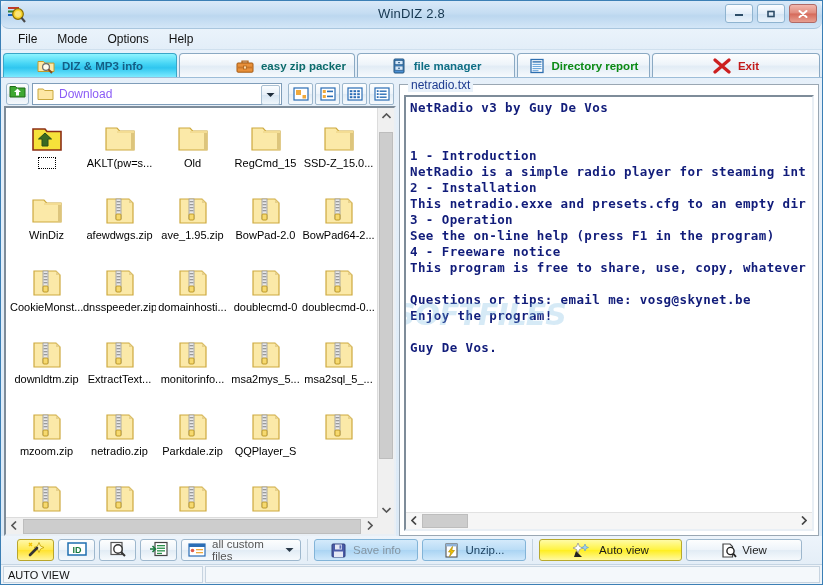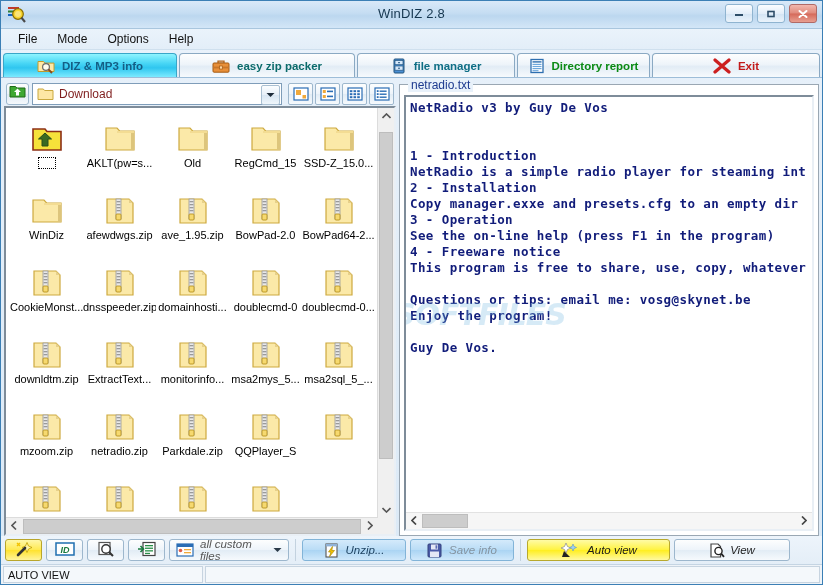--- a/index.html
+++ b/index.html
@@ -14,20 +14,21 @@
     box-sizing:border-box;
     border:1px solid #3b7fb5;
     background:linear-gradient(180deg,#e8f1fa 0%,#dbe9f6 100%);
     display:flex;flex-direction:column;
   }
   
   .titlebar{
     height:27px;flex:0 0 27px;position:relative;
     background:linear-gradient(180deg,#d9e9f8 0%,#c5ddf2 45%,#bcd7ef 55%,#d3e6f7 100%);
     border-bottom:1px solid #a9c6de;
+    border-radius:8px;
   }
   .app-icon{
     position:absolute;left:6px;top:4px;width:20px;height:20px;
   }
   .title-text{
     position:absolute;left:0;right:0;top:5px;text-align:center;
     font-size:13px;color:#15364f;letter-spacing:.2px;
   }
   .win-btns{position:absolute;right:5px;top:3px;display:flex;gap:4px;}
   .wb{
@@ -63,21 +64,21 @@
   .tab{
     height:24px;box-sizing:border-box;
     display:flex;align-items:center;justify-content:center;gap:7px;
     border:1px solid #8aa9c3;border-bottom:none;
     border-radius:4px 4px 0 0;
     background:linear-gradient(180deg,#fdfefe 0%,#eef4fa 45%,#e2ecf5 55%,#f6fafd 100%);
     font-size:11.5px;font-weight:bold;
     padding:0 8px;
   }
   .tab.t1{flex:0 0 174px;background:linear-gradient(180deg,#8ff4ff 0%,#49d6f5 40%,#2fc6ef 60%,#7ceaff 100%);color:#145f86;border-color:#3aa6c8;}
-  .tab.t2{flex:0 0 176px;color:#0b6b6b;}
+  .tab.t2{flex:0 0 176px;color:#0b6b6b;justify-content:flex-end;}
   .tab.t3{flex:0 0 158px;color:#0e6e85;}
   .tab.t4{flex:1 1 auto;color:#0a8a14;}
   .tab.t5{flex:0 0 168px;color:#c21a1a;}
   .tab .glyph{flex:0 0 auto;display:flex;align-items:center;}
   
   .body{
     flex:1 1 auto;display:flex;min-height:0;
     padding:3px 3px 0 3px;box-sizing:border-box;gap:3px;
   }
   .leftpane{
@@ -93,21 +94,21 @@
     width:23px;height:22px;box-sizing:border-box;
     border:1px solid #9db7cd;border-radius:3px;
     background:linear-gradient(180deg,#fdfefe 0%,#edf3f9 48%,#e0eaf4 52%,#f5f9fc 100%);
     display:flex;align-items:center;justify-content:center;
   }
   .combo{
     flex:1 1 auto;height:22px;box-sizing:border-box;
     border:1px solid #7f9db9;background:#fff;
     display:flex;align-items:center;position:relative;
   }
-  .combo .ctext{font-size:12px;color:#7f1d1d;margin-left:5px;}
+  .combo .ctext{font-size:12px;color:#8b5cf6;margin-left:5px;}
   .combo .arrowbox{
     position:absolute;right:1px;top:1px;width:17px;height:18px;
     border:1px solid #a9bfd2;border-radius:2px;
     background:linear-gradient(180deg,#fbfdff 0%,#e6eff8 50%,#d8e6f3 51%,#eff6fb 100%);
     display:flex;align-items:center;justify-content:center;
   }
   .viewbtns{display:flex;gap:2px;margin-left:3px;}
   .vbtn{
     width:25px;height:22px;box-sizing:border-box;
     border:1px solid #9db7cd;border-radius:2px;
@@ -189,23 +190,22 @@
   
   .watermark{
     position:absolute;pointer-events:none;
     font-size:30px;font-weight:bold;font-style:italic;
     color:rgba(120,185,225,0.30);letter-spacing:-1px;
     font-family:"DejaVu Sans",sans-serif;
   }
   
   .bottombar{
     flex:0 0 28px;height:28px;display:flex;align-items:center;
-    padding:2px 4px;box-sizing:border-box;gap:4px;
+    padding:2px 16px;box-sizing:border-box;gap:4px;
     background:linear-gradient(180deg,#edf4fb 0%,#e4eef7 100%);
-    font-style:italic;
   }
   .bbtn{
     height:22px;box-sizing:border-box;border:1px solid #9db7cd;border-radius:3px;
     background:linear-gradient(180deg,#fdfefe 0%,#eef4fa 48%,#e2ecf5 52%,#f6fafd 100%);
     display:flex;align-items:center;justify-content:center;gap:5px;
     font-size:11.5px;color:#222;padding:0 6px;
   }
   .bbtn.sq{width:37px;padding:0;}
   .bbtn.wand{background:linear-gradient(180deg,#fff7a8 0%,#ffe94f 50%,#ffe22e 51%,#fff49b 100%);border-color:#b9a62c;}
   .bbtn.filter{width:120px;justify-content:center;gap:6px;color:#555;}
@@ -897,21 +897,21 @@
       <div class="groupbox">
         <div class="gb-title">netradio.txt</div>
         <div class="textarea-wrap">
           <div class="textcontent">
               <div class="tline">NetRadio v3 by Guy De Vos</div>
               <div class="tline">&nbsp;</div>
               <div class="tline">&nbsp;</div>
               <div class="tline">1 - Introduction</div>
               <div class="tline">NetRadio is a simple radio player for steaming int</div>
               <div class="tline">2 - Installation</div>
-              <div class="tline">Copy manager.exxe and presets.cfg to an empty dir</div>
+              <div class="tline">This netradio.exxe and presets.cfg to an empty dir</div>
               <div class="tline">3 - Operation</div>
               <div class="tline">See the on-line help (press F1 in the program)</div>
               <div class="tline">4 - Freeware notice</div>
               <div class="tline">This program is free to share, use, copy, whatever</div>
               <div class="tline">&nbsp;</div>
               <div class="tline">Questions or tips: email me: vosg@skynet.be</div>
               <div class="tline">Enjoy the program!</div>
               <div class="tline">&nbsp;</div>
               <div class="tline">Guy De Vos.</div>
             </div>
@@ -993,43 +993,43 @@
       <span>all custom files</span>
       <span style="margin-left:auto;display:flex;">
         <svg width="9" height="6" viewBox="0 0 9 6">
             <path d="M0.5 1 L4.5 5 L8.5 1z" fill="#2b3a49"></path>
           </svg>
       </span>
     </div>
 
     <div class="sep"></div>
 
-    <div class="bbtn unzip">
-      <span style="display:flex;">
-        <svg width="15" height="15" viewBox="0 0 15 15">
-          <rect x="2" y="1" width="11" height="13" fill="#fff" stroke="#555" stroke-width="1.1"></rect>
-          <rect x="2" y="1" width="11" height="2.4" fill="#8fb2d8"></rect>
-          <path d="M8.5 3.5 L4.5 9 H7 L5.5 13.5 L10.5 7.5 H7.8 Z" fill="#f2c200" stroke="#b08c00" stroke-width=".7"></path>
-        </svg>
-      </span>
-      <span>Unzip...</span>
-    </div>
-
     <div class="bbtn save">
       <span style="display:flex;">
         <svg width="15" height="15" viewBox="0 0 15 15">
           <rect x="1" y="1" width="13" height="13" rx="1" fill="#4a5ba8" stroke="#32407d" stroke-width="1"></rect>
           <rect x="4" y="1.5" width="7" height="5" fill="#e4e8f5"></rect>
           <rect x="8.5" y="2.3" width="1.8" height="3.4" fill="#5a6bb5"></rect>
           <rect x="3" y="8.5" width="9" height="5.5" fill="#e4e8f5"></rect>
         </svg>
       </span>
       <span>Save info</span>
     </div>
 
+    <div class="bbtn unzip">
+      <span style="display:flex;">
+        <svg width="15" height="15" viewBox="0 0 15 15">
+          <rect x="2" y="1" width="11" height="13" fill="#fff" stroke="#555" stroke-width="1.1"></rect>
+          <rect x="2" y="1" width="11" height="2.4" fill="#8fb2d8"></rect>
+          <path d="M8.5 3.5 L4.5 9 H7 L5.5 13.5 L10.5 7.5 H7.8 Z" fill="#f2c200" stroke="#b08c00" stroke-width=".7"></path>
+        </svg>
+      </span>
+      <span>Unzip...</span>
+    </div>
+
     <div class="sep"></div>
 
     <div class="bbtn autoview">
       <span style="display:flex;">
         <svg width="20" height="16" viewBox="0 0 20 16">
           <path d="M6 1 L7.5 4.5 L11 6 L7.5 7.5 L6 11 L4.5 7.5 L1 6 L4.5 4.5 Z" fill="#ffffff" stroke="#8a8a8a" stroke-width=".7"></path>
           <path d="M13 2 L14 4.5 L16.5 5.5 L14 6.5 L13 9 L12 6.5 L9.5 5.5 L12 4.5 Z" fill="#9fd0f5" stroke="#5a93c4" stroke-width=".6"></path>
           <path d="M4 9 L10 15 H2 Z" fill="#222"></path>
         </svg>
       </span>

